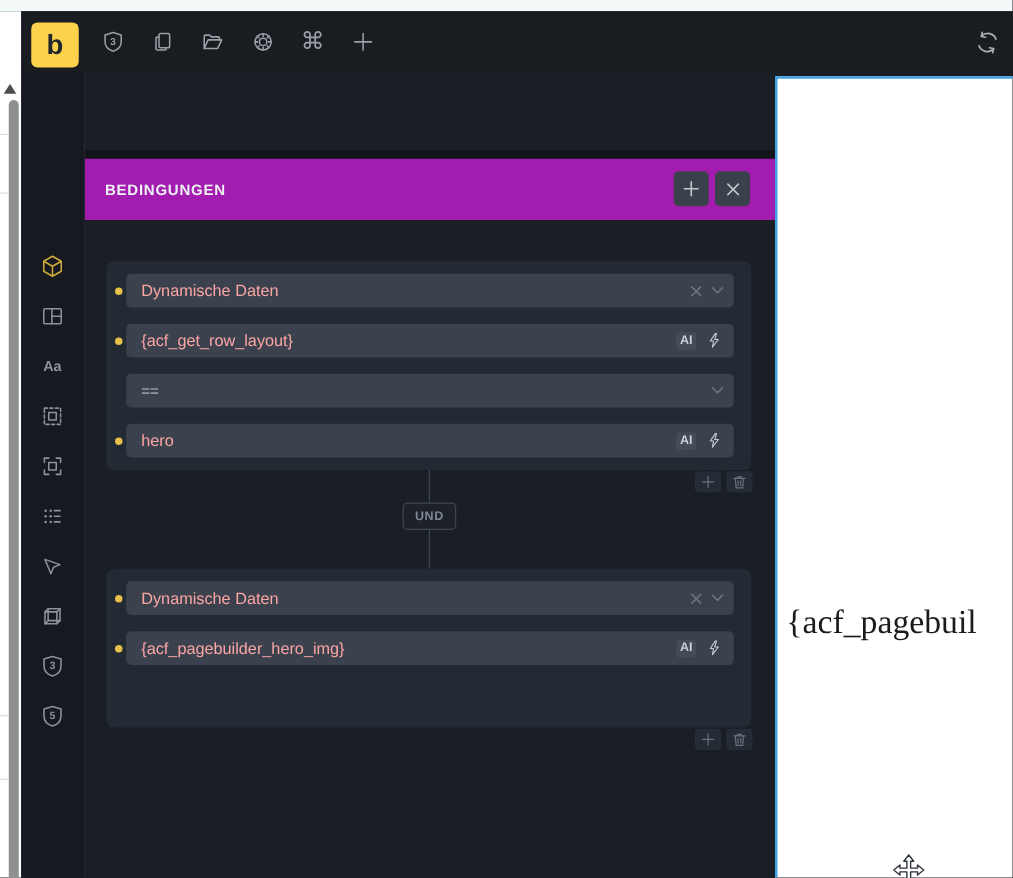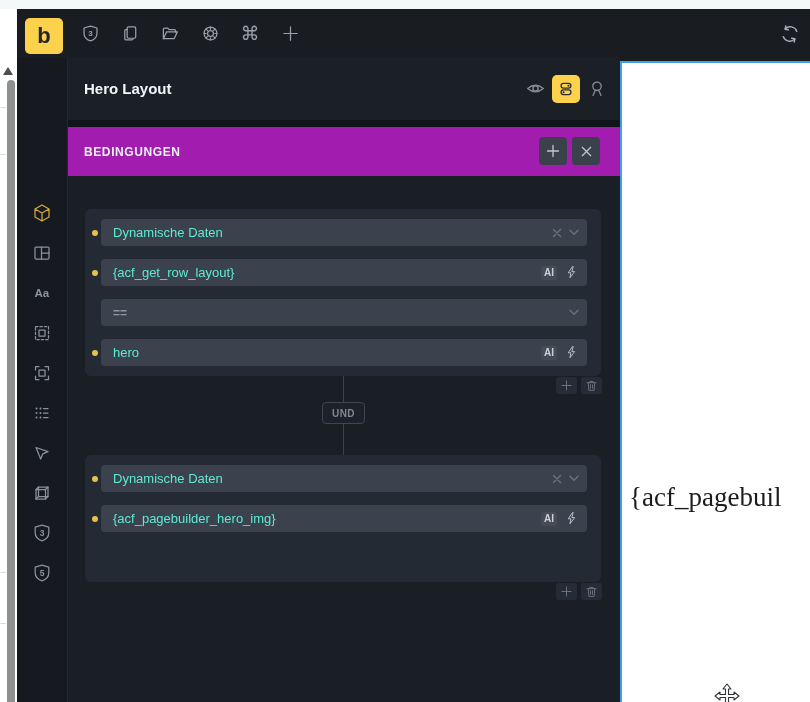--- a/index.html
+++ b/index.html
@@ -78,21 +78,21 @@
   .group { position:absolute; left:17px; width:516px; background:#242a33;
            border-radius:6px; padding:10px 14px 10px 4px; }
   #group-1 { top:33px; height:167px; }
   #group-2 { top:279px; height:127px; }
   .row { display:flex; align-items:center; height:27px; margin-bottom:13px; }
   .row:last-child { margin-bottom:0; }
   .dot-col { width:12px; display:flex; justify-content:center; flex:0 0 12px; }
   .dot { width:6px; height:6px; border-radius:50%; background:#e7c14b; }
   .field { flex:1; height:27px; background:#3b424d; border-radius:4px; display:flex;
            align-items:center; padding:0 8px 0 12px; }
-  .field-text { flex:1; font-size:13px; color:#5eead4; white-space:nowrap;
+  .field-text { flex:1; font-size:13px; color:#fca5a5; white-space:nowrap;
                 overflow:hidden; }
   .field-text.muted { color:#8d96a2; font-weight:700; font-size:12px; }
   .field-icons { display:flex; align-items:center; gap:7px; color:#6a7280; }
   .field-icons svg { stroke:currentColor; fill:none; stroke-width:1.4;
                      stroke-linecap:round; stroke-linejoin:round; }
   .ai-badge { background:#454c57; color:#ccd1d8; font-size:10px; font-weight:700;
               border-radius:3px; padding:2px 3px; line-height:1; }
   .bolt { color:#c6ccd3; }
   .group-actions { position:absolute; right:-1px; bottom:-18px; display:flex; gap:4px; }
   .ga-btn { width:21px; height:17px; background:#262c35; border-radius:3px;
@@ -238,45 +238,20 @@
       <svg width="20" height="20" viewBox="0 0 20 20">
         <path d="M10 2.2 L16.8 4.2 V9.8 C16.8 13.8 14 16.6 10 17.8 C6 16.6 3.2 13.8 3.2 9.8 V4.2 Z"></path>
         <text x="10" y="12.6" text-anchor="middle" font-size="8.5" font-weight="700">5</text>
       </svg>
     </div>
   </div>
 </div>
 
 <div id="panel" class="abs">
 
-  <div id="panel-header">
-    <div id="panel-title">Hero Layout</div>
-    <div id="header-actions">
-      <div class="hdr-icon-btn">
-        <svg width="21" height="21" viewBox="0 0 20 20">
-          <path d="M2.5 10 Q10 3.8 17.5 10 Q10 16.2 2.5 10 Z"></path>
-          <circle cx="10" cy="10" r="2.5"></circle>
-        </svg>
-      </div>
-      <div id="conditions-toggle">
-        <svg width="18" height="18" viewBox="0 0 20 20">
-          <rect x="4.5" y="3.8" width="11" height="5.2" rx="2.6"></rect>
-          <circle cx="12.7" cy="6.4" r="1.1" fill="currentColor" stroke="none"></circle>
-          <rect x="4.5" y="11" width="11" height="5.2" rx="2.6"></rect>
-          <circle cx="7.3" cy="13.6" r="1.1" fill="currentColor" stroke="none"></circle>
-        </svg>
-      </div>
-      <div class="hdr-icon-btn">
-        <svg width="20" height="20" viewBox="0 0 20 20">
-          <circle cx="10" cy="7.3" r="4.2"></circle>
-          <path d="M8.3 11.2 L6 16.5 M11.7 11.2 L14 16.5"></path>
-        </svg>
-      </div>
-    </div>
-  </div>
 
   <div id="panel-sep"></div>
 
   <div id="cond-bar">
     <div id="cond-title">BEDINGUNGEN</div>
     <div id="cond-bar-actions">
       <div class="bar-btn">
         <svg width="16" height="16" viewBox="0 0 16 16">
             <path d="M8 2.5 V13.5 M2.5 8 H13.5"></path>
           </svg>

